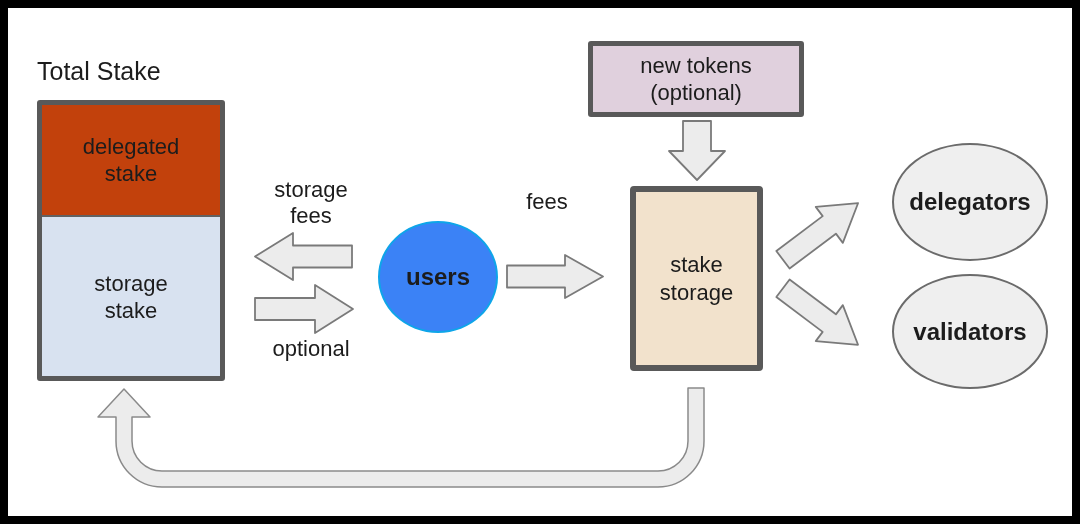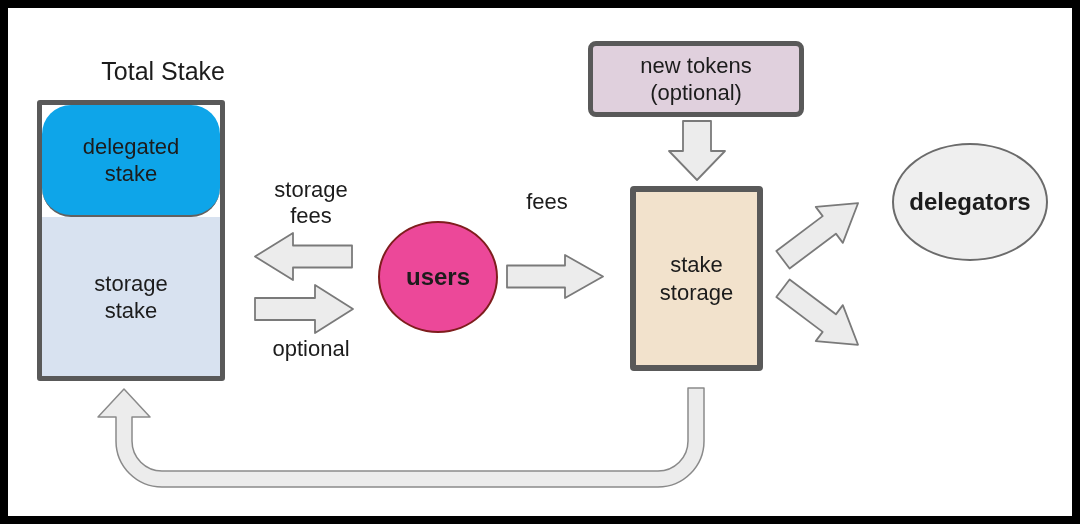--- a/index.html
+++ b/index.html
@@ -6,36 +6,36 @@
   .canvas{
     position:relative;width:1080px;height:524px;background:#ffffff;
     font-family:"Liberation Sans","DejaVu Sans",sans-serif;color:#1c1c1c;overflow:hidden;
   }
   .frame{position:absolute;inset:0;border:8px solid #000;pointer-events:none;z-index:50;}
   .overlay{position:absolute;left:0;top:0;width:1080px;height:524px;z-index:1;}
   .abs{position:absolute;z-index:2;}
   .center-text{display:flex;flex-direction:column;align-items:center;justify-content:center;text-align:center;}
   .ln{display:block;}
 
-  .title-label{left:37px;top:57px;width:188px;font-size:25px;line-height:28px;text-align:right;}
+  .title-label{left:37px;top:57px;width:188px;font-size:25px;line-height:28px;text-align:left;}
 
   .stack{left:37px;top:100px;width:188px;height:281px;border:5px solid #595959;border-radius:3px;box-sizing:border-box;background:#fff;}
   .seg{width:100%;box-sizing:border-box;font-size:22px;line-height:27px;}
   .seg-top{height:112px;border-bottom:2px solid #616161;}
   .seg-bottom{height:159px;}
 
   .flow-label{font-size:22px;line-height:26px;text-align:center;}
   .storage-fees-label{left:251px;top:177px;width:120px;}
   .rebates-label{left:251px;top:336px;width:120px;}
   .computation-label{left:462px;top:189px;width:170px;}
 
-  .users-circle{left:378px;top:221px;width:120px;height:112px;border:2px solid #7f1d1d;border-radius:50%;
-    background:#ec4899;box-sizing:border-box;font-weight:bold;font-size:24px;}
+  .users-circle{left:378px;top:221px;width:120px;height:112px;border:2px solid #0ea5e9;border-radius:50%;
+    background:#3b82f6;box-sizing:border-box;font-weight:bold;font-size:24px;}
 
-  .new-tokens{left:588px;top:41px;width:216px;height:76px;border:5px solid #595959;border-radius:8px;
+  .new-tokens{left:588px;top:41px;width:216px;height:76px;border:5px solid #595959;border-radius:3px;
     box-sizing:border-box;font-size:22px;line-height:27px;}
 
   .stake-rewards{left:630px;top:186px;width:133px;height:185px;border:6px solid #595959;border-radius:4px;
     box-sizing:border-box;font-size:22px;line-height:28px;}
 
   .ellipse{width:156px;border:2px solid #6b6b6b;border-radius:50%;background:#efefef;
     box-sizing:border-box;font-weight:bold;font-size:24px;text-align:right;}
   .delegators{left:892px;top:143px;height:118px;}
   .validators{left:892px;top:274px;height:115px;}
 
@@ -62,21 +62,21 @@
     <path class="block-arrow" d="M94,22.5 L58,0 L58,11.5 L0,11.5 L0,33.5 L58,33.5 L58,45 Z" transform="translate(820.5,316.5) rotate(37) translate(-47,-22.5)"></path>
 
     <path class="pipe" d="M124,389 L150,417 L132,417 L132,441 A30,30 0 0 0 162,471 L658,471 A30,30 0 0 0 688,441
          L688,388 L704,388 L704,441 A46,46 0 0 1 658,487 L162,487 A46,46 0 0 1 116,441
          L116,417 L98,417 Z"></path>
   </svg>
 
   <div class="abs title-label">Total Stake</div>
 
   <div class="abs stack">
-    <div class="seg seg-top center-text" style="background-color: #0ea5e9; border-radius: 29px;">
+    <div class="seg seg-top center-text" style="background-color: #c2410c;">
       <span class="ln">delegated</span>
       <span class="ln">stake</span>
     </div>
     <div class="seg seg-bottom center-text" style="background-color: rgb(216, 226, 240);">
       <span class="ln">storage</span>
       <span class="ln">stake</span>
     </div>
   </div>
 
   <div class="abs flow-label storage-fees-label">
@@ -98,15 +98,18 @@
   </div>
 
   <div class="abs stake-rewards center-text" style="background-color: rgb(242, 226, 204);">
     <span class="ln">stake</span>
     <span class="ln">storage</span>
   </div>
 
   <div class="abs ellipse delegators center-text">
     <span>delegators</span>
   </div>
+  <div class="abs ellipse validators center-text">
+    <span>validators</span>
+  </div>
 
   <div class="frame"></div>
 </div>
 
 </body></html>

